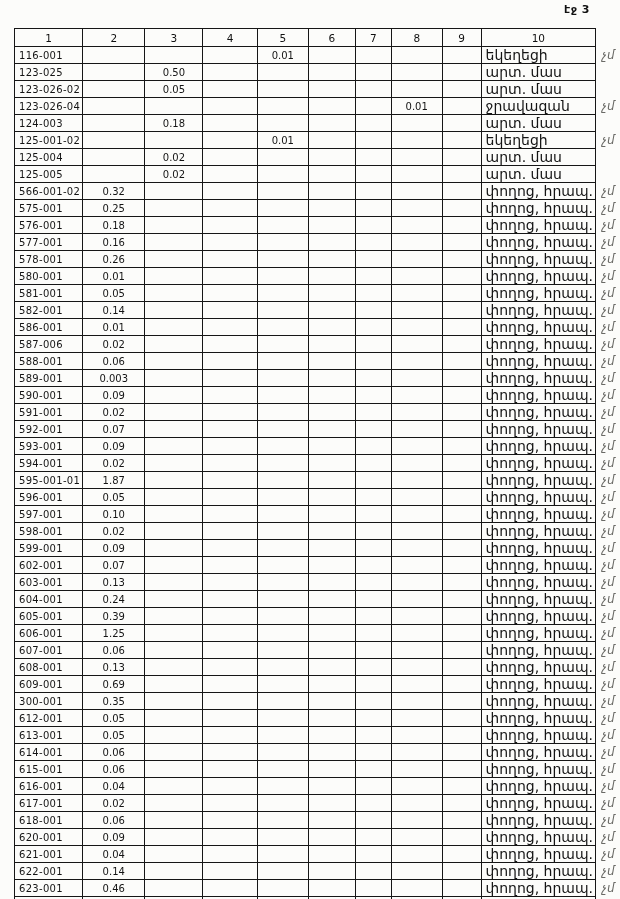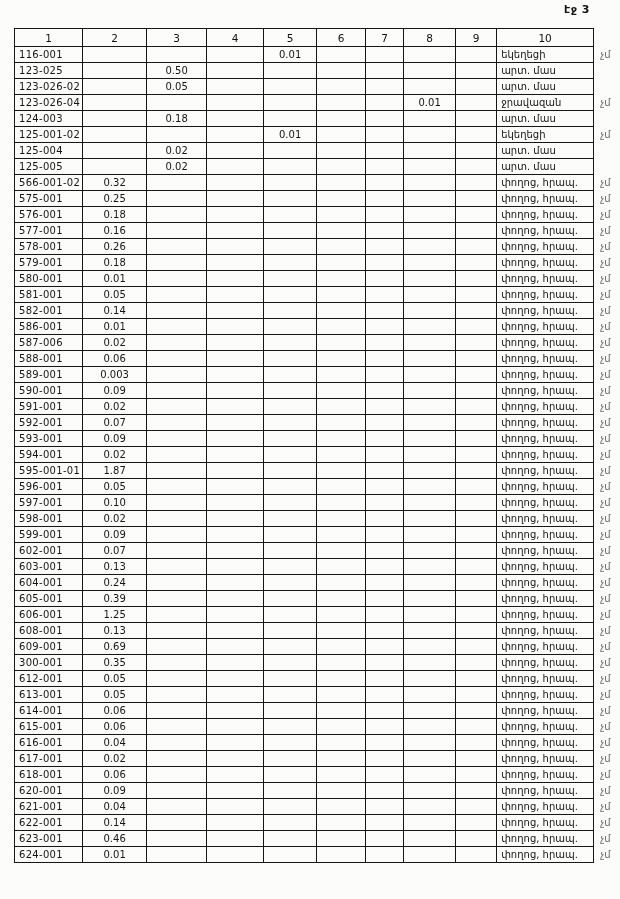--- a/index.html
+++ b/index.html
@@ -31,24 +31,24 @@
   .doc th {
     height:17px; font-size:10.5px; text-align:center;
     color:#101010; padding:0;
   }
   .doc td {
     height:15px; font-size:10px; padding:0 2px;
     color:#141414;
   }
   .doc td.id   { text-align:left; padding-left:4px; letter-spacing:0.3px;margin-top:25px; }
   .doc td.v    { text-align:center; }
-  .doc td.use  { text-align:left; padding-left:4px; font-size:10px; }
+  .doc td.use  { text-align:left; padding-left:4px; font-size:14px; }
   .doc th.note, .doc td.note {
     border:none; background:transparent;
-    font-size:10px; color:#6a6a66;
+    font-size:12px; font-style:italic; color:#6a6a66;
     text-align:left; padding-left:6px;
   }
 </style>
 </head>
 <body>
 
 <div class="sheet">
 
   <div class="page-label">էջ 3</div>
 
@@ -245,33 +245,20 @@
       <td class="v"></td>
       <td class="v"></td>
       <td class="v"></td>
       <td class="v"></td>
       <td class="v"></td>
       <td class="v"></td>
       <td class="use">փողոց, հրապ.</td>
       <td class="note">չմ</td>
     </tr>
         <tr>
-      <td class="id">579-001</td>
-      <td class="v">0.18</td>
-      <td class="v"></td>
-      <td class="v"></td>
-      <td class="v"></td>
-      <td class="v"></td>
-      <td class="v"></td>
-      <td class="v"></td>
-      <td class="v"></td>
-      <td class="use">փողոց, հրապ.</td>
-      <td class="note">չմ</td>
-    </tr>
-        <tr>
       <td class="id">580-001</td>
       <td class="v">0.01</td>
       <td class="v"></td>
       <td class="v"></td>
       <td class="v"></td>
       <td class="v"></td>
       <td class="v"></td>
       <td class="v"></td>
       <td class="v"></td>
       <td class="use">փողոց, հրապ.</td>
@@ -533,20 +520,33 @@
       <td class="v"></td>
       <td class="v"></td>
       <td class="v"></td>
       <td class="v"></td>
       <td class="use">փողոց, հրապ.</td>
       <td class="note">չմ</td>
     </tr>
         <tr>
       <td class="id">606-001</td>
       <td class="v">1.25</td>
+      <td class="v"></td>
+      <td class="v"></td>
+      <td class="v"></td>
+      <td class="v"></td>
+      <td class="v"></td>
+      <td class="v"></td>
+      <td class="v"></td>
+      <td class="use">փողոց, հրապ.</td>
+      <td class="note">չմ</td>
+    </tr>
+        <tr>
+      <td class="id">607-001</td>
+      <td class="v">0.06</td>
       <td class="v"></td>
       <td class="v"></td>
       <td class="v"></td>
       <td class="v"></td>
       <td class="v"></td>
       <td class="v"></td>
       <td class="v"></td>
       <td class="use">փողոց, հրապ.</td>
       <td class="note">չմ</td>
     </tr>

